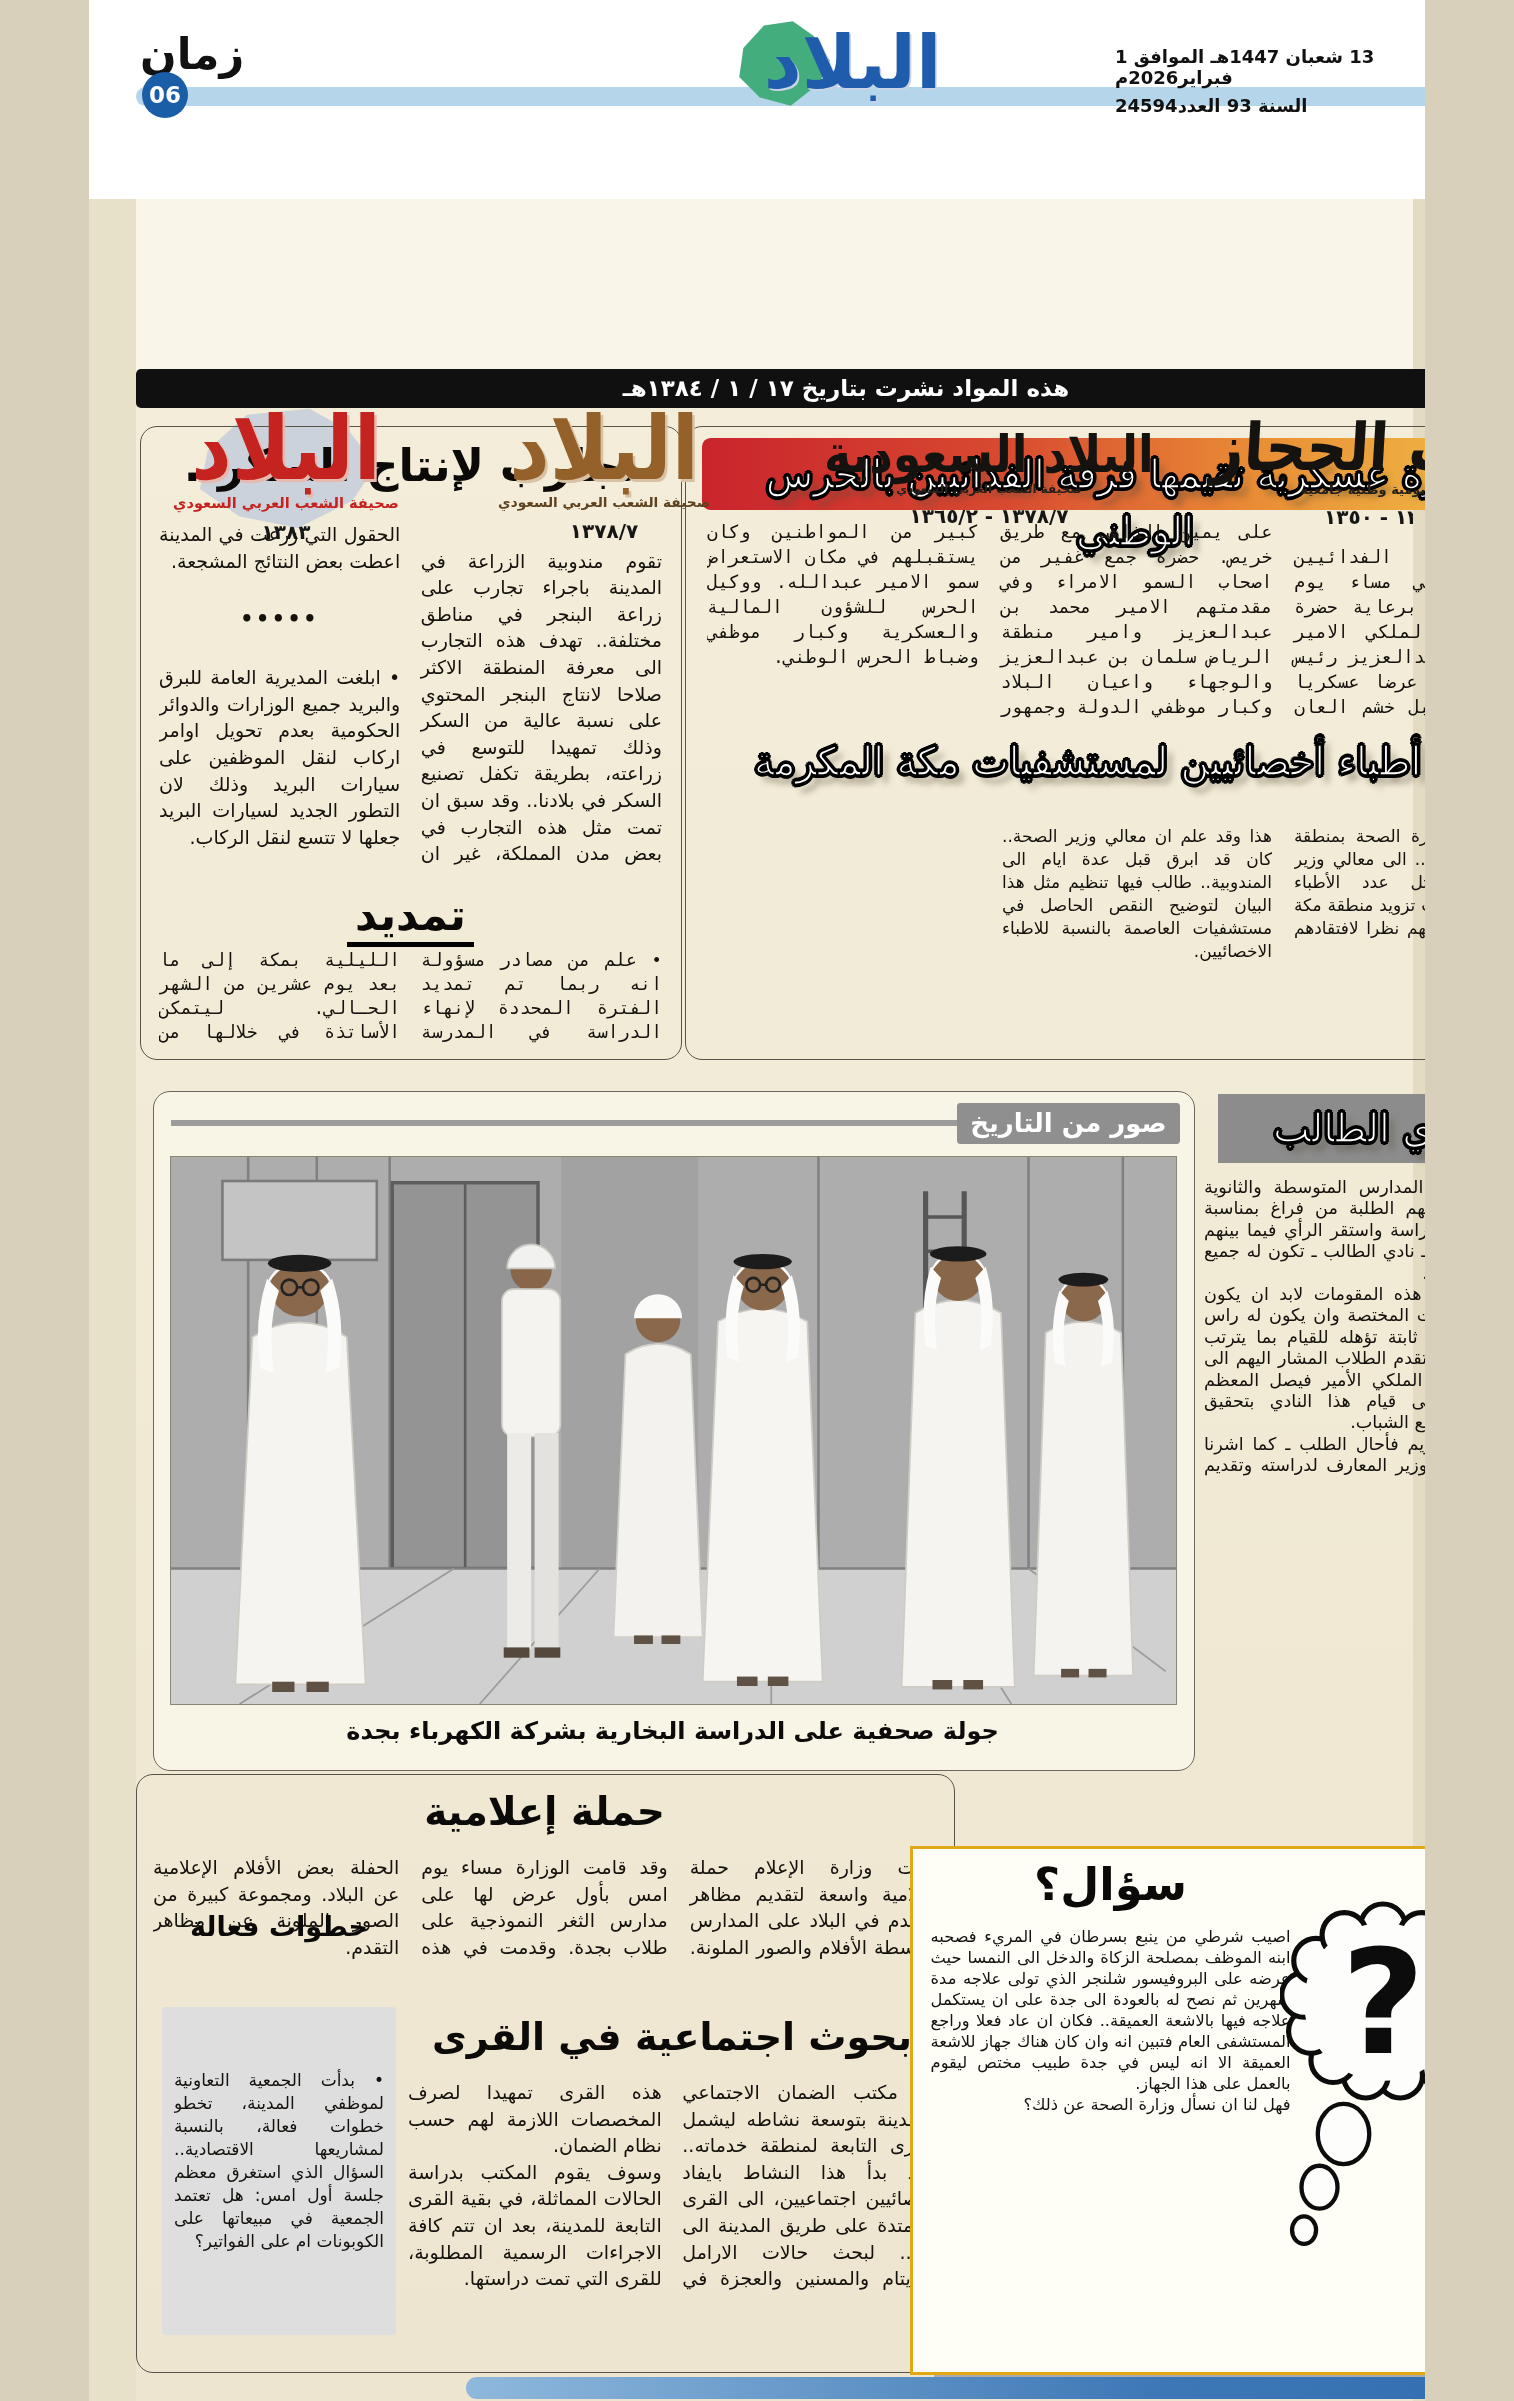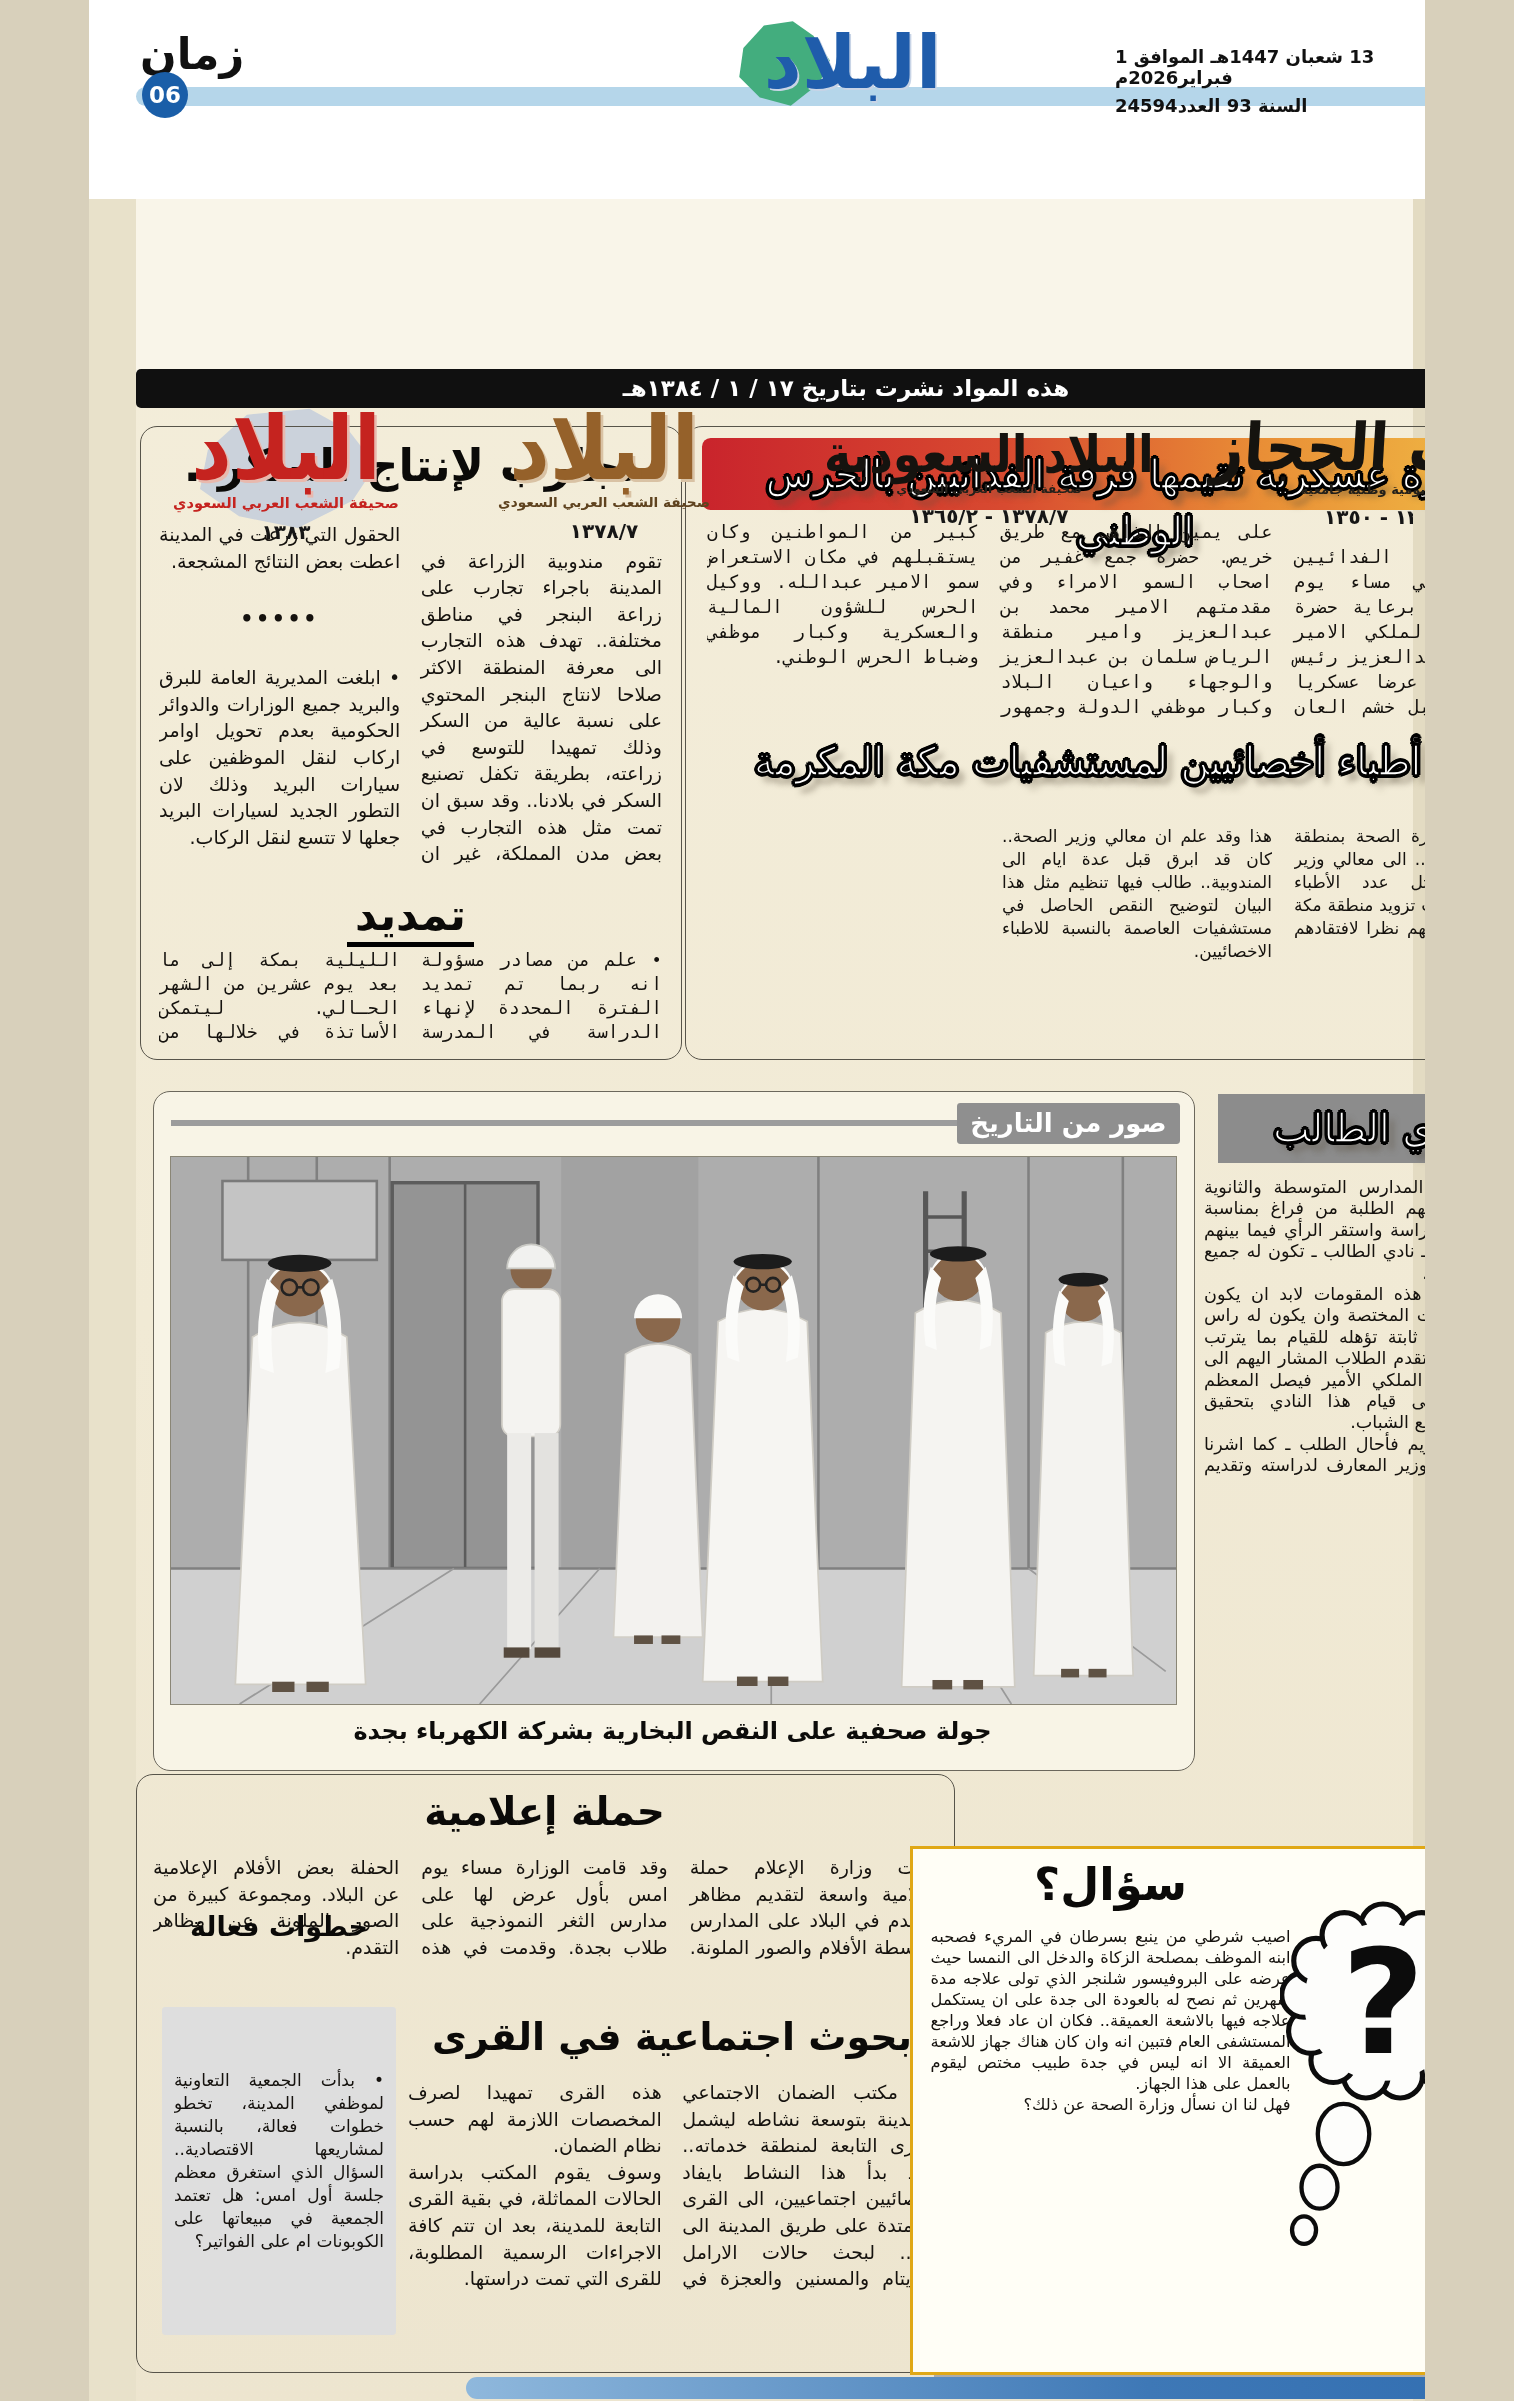--- a/index.html
+++ b/index.html
@@ -279,21 +279,21 @@
         <circle cx="1064" cy="165" r="27" fill="#8a684c"></circle>
         <path d="M1034 165 q30 -50 60 0 q-7 -25 -30 -25 q-23 0 -30 25 z" fill="#fbfbf9"></path>
         <path d="M1036 156 q-12 38 -5 84 l12 4 q-6 -46 4 -76 z" fill="#fbfbf9"></path>
         <path d="M1092 156 q12 38 5 84 l-12 4 q6 -46 -4 -76 z" fill="#fbfbf9"></path>
         <ellipse cx="1064" cy="143" rx="29" ry="8" fill="#1c1c1c"></ellipse>
         <rect x="1038" y="597" width="21" height="10" fill="#5f5244"></rect>
         <rect x="1070" y="597" width="21" height="10" fill="#5f5244"></rect>
       </g>
     </svg>
   </div>
-  <div class="abs" id="photo-caption">جولة صحفية على النقص البخارية بشركة الكهرباء بجدة</div>
+  <div class="abs" id="photo-caption">جولة صحفية على الدراسة البخارية بشركة الكهرباء بجدة</div>
 
   <div class="abs" id="club-head-band"></div>
   <div class="abs outline-head" id="club-head">نادي الطالب</div>
   <div class="abs body-txt" id="club-body">اجتمع نفر من طلبة المدارس المتوسطة والثانوية وبحثوا ما ينتظر اخوانهم الطلبة من فراغ بمناسبة قرب حلول العطلة الدراسة واستقر الرأي فيما بينهم على تأسيس ناد باسم ـ نادي الطالب ـ تكون له جميع مقومات النوادي العامة.
 وبما ان انشاء ناد له هذه المقومات لابد ان يكون مرخصا من قبل الجهات المختصة وان يكون له راس مال كاف، واشتراكات ثابتة تؤهله للقيام بما يترتب عليه من واجبات، فقد تقدم الطلاب المشار اليهم الى حضرة صاحب السمو الملكي الأمير فيصل المعظم بالتماس الموافقة على قيام هذا النادي بتحقيق أغراضه في خدمة مجتمع الشباب.
 وقد تفضل سموه الكريم فأحال الطلب ـ كما اشرنا من قبل ـ الى معالي وزير المعارف لدراسته وتقديم العون اللازم.</div>
 
   <div class="abs box" id="media-box"></div>
   <div class="abs black-head" id="media-head">حملة إعلامية</div>
   <div class="abs body-txt cols3" id="media-body">بدأت وزارة الإعلام حملة إعلامية واسعة لتقديم مظاهر التقدم في البلاد على المدارس بواسطة الأفلام والصور الملونة. وقد قامت الوزارة مساء يوم امس بأول عرض لها على مدارس الثغر النموذجية على طلاب بجدة. وقدمت في هذه الحفلة بعض الأفلام الإعلامية عن البلاد. ومجموعة كبيرة من الصور الملونة عن مظاهر التقدم.</div>

